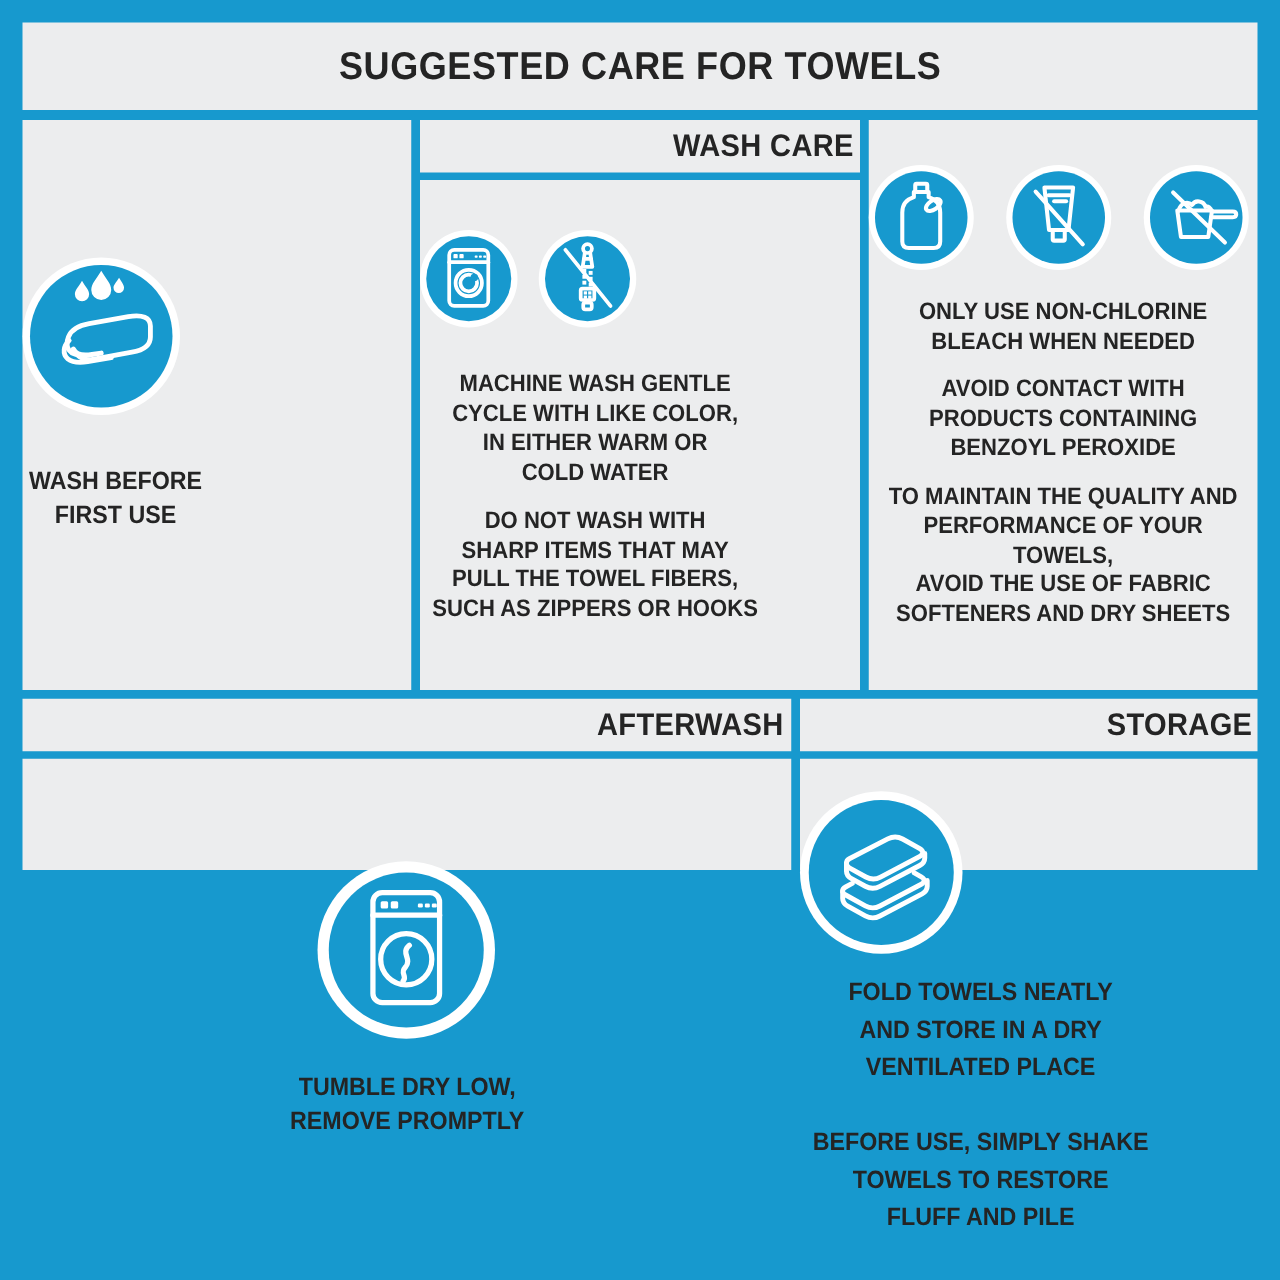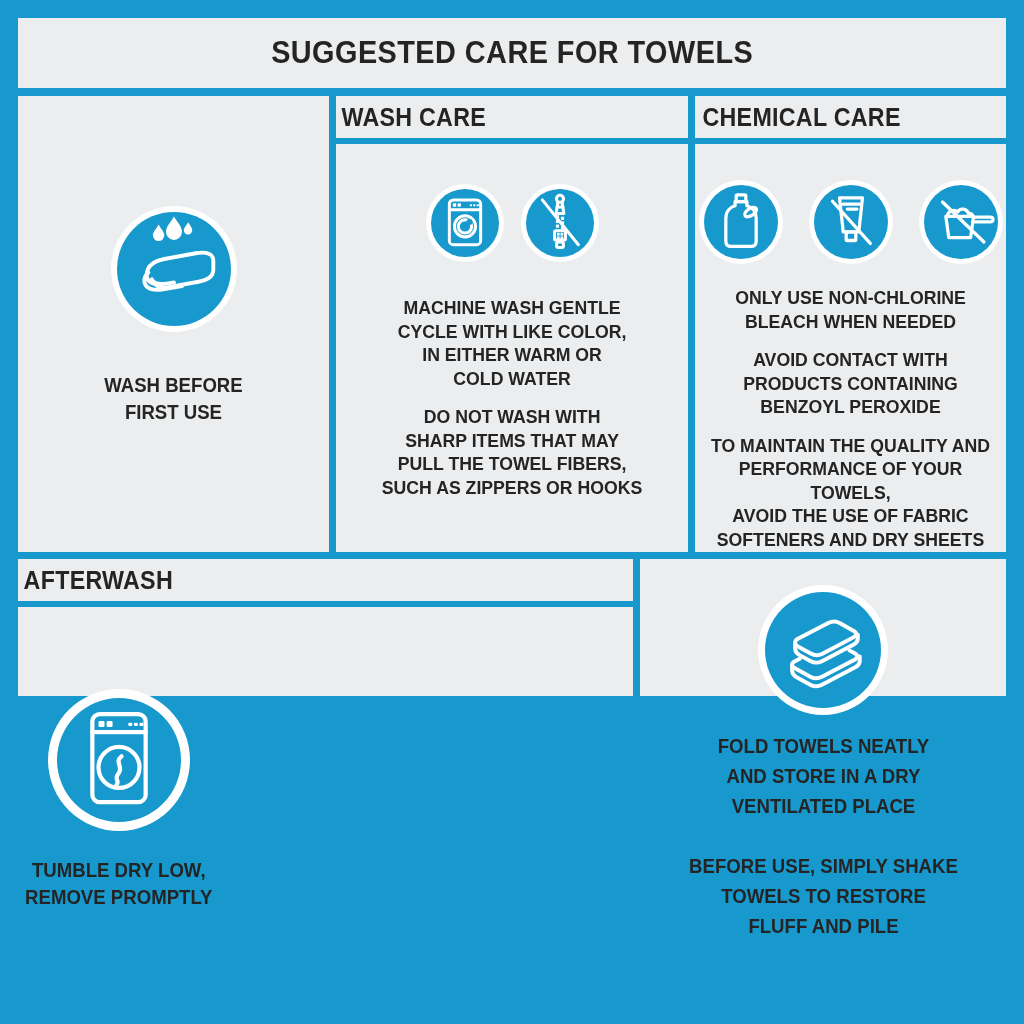--- a/index.html
+++ b/index.html
@@ -20,22 +20,22 @@
   .grid{flex:1;display:flex;flex-direction:column;gap:7px;min-height:0}
   .row{display:flex;gap:7px;min-height:0}
   .row1{flex:0 0 456px}
   .row2{flex:1}
   .col{display:flex;flex-direction:column;gap:6px;min-width:0}
   .c1{flex:0 0 256px}
   .c2{flex:0 0 352px}
   .c3{flex:1}
   .cA{flex:0 0 615px}
   .cB{flex:1}
-  .hdr{flex:0 0 42px;display:flex;align-items:center;justify-content:flex-start}
-  .content{flex:1;display:flex;flex-direction:column;align-items:center;min-height:0}
+  .hdr{flex:0 0 42px;display:flex;align-items:center;justify-content:flex-end}
+  .content{flex:1;display:flex;flex-direction:column;align-items:flex-start;min-height:0}
   
   .badge{background:#fff;border-radius:50%;flex:none;display:flex}
   .disc{width:100%;height:100%;background:var(--blue);border-radius:50%;display:flex;
         align-items:center;justify-content:center}
   .badge svg{width:100%;height:100%;display:block}
   .b-xl{width:126px;height:126px;padding:6px}
   .b-s {width:78px; height:78px; padding:5px}
   .b-m {width:84px; height:84px; padding:5px}
   .b-lg{width:142px;height:142px;padding:9px}
   .b-st{width:130px;height:130px;padding:7px}
@@ -48,21 +48,21 @@
   .loose + .loose{margin-top:30px}
   
   .left-cell{justify-content:flex-start;padding-top:110px;gap:40px}
   .washcare-content{padding-top:40px}
   .washcare-content .txt{margin-top:34px}
   .icon-row{display:flex;align-items:center}
   .icon-row.wash{gap:17px}
   .icon-row.chem{gap:26px}
   .chemcare-content{padding-top:36px}
   .chemcare-content .txt{margin-top:22px}
-  .afterwash-content{flex-direction:column;justify-content:space-around;align-items:flex-start;
+  .afterwash-content{flex-direction:row;justify-content:space-around;align-items:flex-start;
                      padding-top:82px;width:100%}
   .aw-group{display:flex;flex-direction:column;align-items:center;gap:26px}
   .storage-content{padding-top:26px}
   .storage-content .txt{margin-top:16px}
   
   svg.ic{stroke:#fff;fill:none;stroke-width:4.4;stroke-linecap:round;stroke-linejoin:round}
   svg.ic.thin{stroke-width:3.4}
   svg .f{fill:#fff;stroke:none}
 </style>
 </head>
@@ -147,23 +147,20 @@
 COLD WATER</p>
             <p class="body-txt">DO NOT WASH WITH
 SHARP ITEMS THAT MAY
 PULL THE TOWEL FIBERS,
 SUCH AS ZIPPERS OR HOOKS</p>
           </div>
         </section>
       </div>
 
       <div class="col c3">
-        <header class="cell hdr">
-          <h2>CHEMICAL CARE</h2>
-        </header>
         <section class="cell content chemcare-content">
           <div class="icon-row chem">
             <div class="badge b-m">
                 <div class="disc">
               <svg class="ic" viewBox="0 0 100 100">
                 <rect x="43.5" y="13.5" width="13" height="9" rx="1.5"></rect>
                 <path d="M42,22.5 L58,22.5 L58,28 C66,30.5 70.5,36.5 70.5,44.5 L70.5,76 C70.5,80.5 68,83 63.5,83 L36.5,83 C32,83 29.5,80.5 29.5,76 L29.5,44.5 C29.5,36.5 34,30.5 42,28 Z"></path>
                 <ellipse cx="63" cy="36.5" rx="9" ry="4.8" transform="rotate(-34 63 36.5)"></ellipse>
               </svg>
             </div>
@@ -228,20 +225,23 @@
               </svg>
             </div>
               </div>
             <p class="caption">TUMBLE DRY LOW,
 REMOVE PROMPTLY</p>
           </div>
         </section>
       </div>
 
       <div class="col cB">
+        <header class="cell hdr">
+          <h2>STORAGE</h2>
+        </header>
         <section class="cell content storage-content">
           <div class="badge b-st">
               <div class="disc">
             <svg class="ic thin" viewBox="0 0 100 100">
               <path d="M28,40.5 L54.5,26.8 C57.7,25.2 61.6,25.2 64.7,26.9 L76.6,33.6 C79.3,35.1 79.3,37.4 76.6,38.9 L49.5,53.2 C46.4,54.8 42.5,54.8 39.4,53.1 L28,46.8 C25.3,45.3 25.3,42 28,40.5 Z"></path>
               <path d="M26,44.5 L26,48.9 C26,51 27.2,52.9 29.5,54.2 L39,59.5 C42.1,61.2 46,61.2 49.1,59.6 L76.5,45.2 C78.9,43.9 80,42.1 80,40 L80,36.8"></path>
               <path d="M30,57.5 L25.4,60 C22.6,61.6 22.6,63.9 25.5,65.5 L39,73 C42.1,74.7 46,74.7 49.1,73.1 L77.6,58.1 C80.2,56.7 80.2,54.4 77.6,53 L72.8,50.3"></path>
               <path d="M23.4,63.5 L23.4,67.9 C23.4,70 24.6,71.9 26.9,73.2 L39,79.9 C42.1,81.6 46,81.6 49.1,80 L78.2,64.7 C80.6,63.4 81.7,61.6 81.7,59.5 L81.7,55.5"></path>
             </svg>
           </div>

